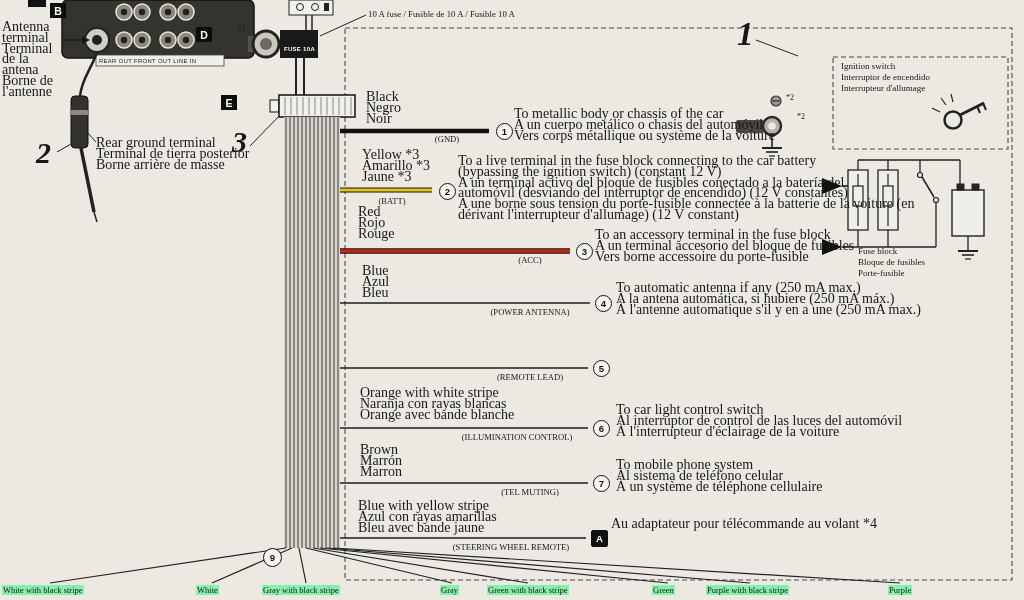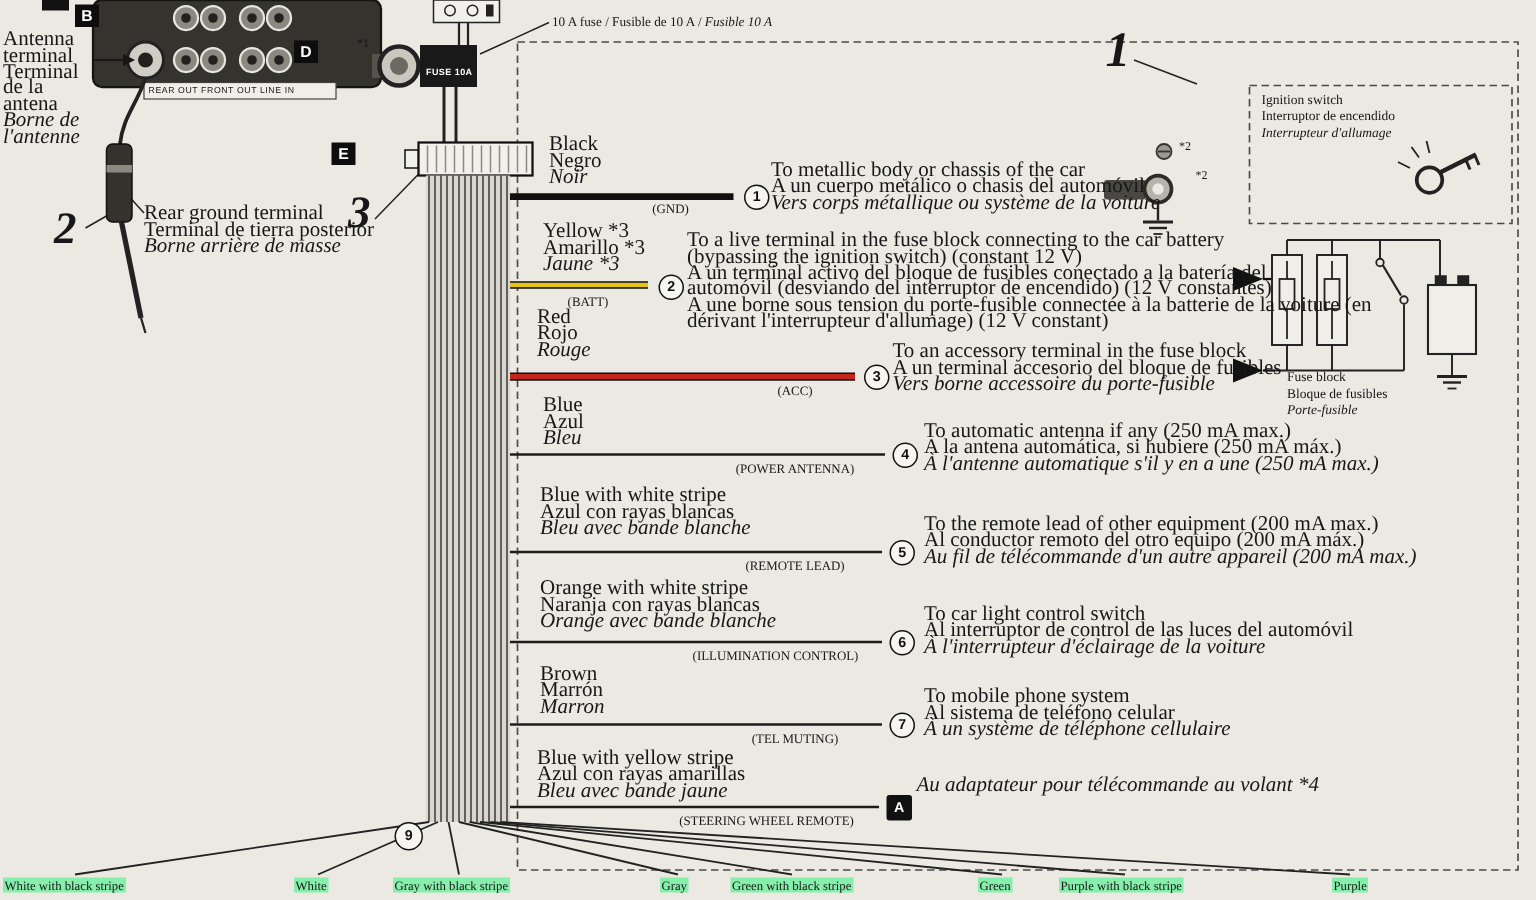--- a/index.html
+++ b/index.html
@@ -1,31 +1,31 @@
 <!DOCTYPE html>
 <html><head>
 <meta charset="utf-8">
 <style>
   html,body{margin:0;padding:0}
   .canvas{position:relative;width:1024px;height:600px;background:#ebe9e2;font-family:"Liberation Serif",serif;color:#171717;overflow:hidden}
   .layer{position:absolute;left:0;top:0}
   .t{position:absolute;font-size:14px;line-height:10.8px;white-space:nowrap}
   .wrap{white-space:normal}
-  .it-last>div:last-child{font-style:italic}
+  .it-last>div:last-child{}
   .it-last2>div:nth-last-child(-n+2){}
   .term{position:absolute;font-size:8.6px;text-align:center;white-space:nowrap}
   .badge{position:absolute;width:15px;height:15px;border:1.4px solid #111;border-radius:50%;background:#f6f5f0;color:#111;font:700 9.5px "Liberation Sans",sans-serif;display:flex;align-items:center;justify-content:center;z-index:3}
   .badge.sq{border-radius:2px;background:#111;color:#fff;border-color:#111}
   .marker{position:absolute;width:16px;height:15px;background:#0d0d0d;color:#fff;font:700 10.5px "Liberation Sans",sans-serif;display:flex;align-items:center;justify-content:center;z-index:3}
   .bignum{position:absolute;font:italic 700 30px "Liberation Serif",serif}
   .t9{position:absolute;font-size:9px;line-height:11px;white-space:nowrap}
   .tiny{position:absolute;font-size:5.8px;letter-spacing:.4px;white-space:nowrap;font-family:"Liberation Sans",sans-serif}
   .fuse10{position:absolute;left:281px;top:46px;width:37px;text-align:center;color:#fff;font:700 6px "Liberation Sans",sans-serif;letter-spacing:.3px;z-index:3}
   .note{position:absolute;font-size:8.8px;white-space:nowrap}
-  .note .fr{font-style:italic}
+  .note .fr{}
   .star{position:absolute;font-size:8px;white-space:nowrap}
   .blabel{position:absolute;top:585px;font-size:8.5px;white-space:nowrap;background:#86efac;padding:0 1px;z-index:3}
 </style>
 </head>
 <body>
 
 <div class="canvas">
 
   <svg class="layer" width="1024" height="600" viewBox="0 0 1024 600">
 
@@ -291,32 +291,22 @@
       <div>Bleu</div>
     </div>
   <div class="term" style="left:470px;top:307px;width:120px">(POWER ANTENNA)</div>
   <div class="badge" style="left:595px;top:295px">4</div>
   <div class="t it-last" style="left:616px;top:283px">
       <div>To automatic antenna if any (250 mA max.)</div>
       <div>A la antena automática, si hubiere (250 mA máx.)</div>
       <div>À l'antenne automatique s'il y en a une (250 mA max.)</div>
     </div>
 
-  <div class="t it-last" style="left:360px;top:326px">
-      <div>Blue with white stripe</div>
-      <div>Azul con rayas blancas</div>
-      <div>Bleu avec bande blanche</div>
-    </div>
   <div class="term" style="left:472px;top:372px;width:116px">(REMOTE LEAD)</div>
   <div class="badge" style="left:593px;top:360px">5</div>
-  <div class="t it-last" style="left:616px;top:345px">
-      <div>To the remote lead of other equipment (200 mA max.)</div>
-      <div>Al conductor remoto del otro equipo (200 mA máx.)</div>
-      <div>Au fil de télécommande d'un autre appareil (200 mA max.)</div>
-    </div>
 
   <div class="t it-last" style="left:360px;top:388px">
       <div>Orange with white stripe</div>
       <div>Naranja con rayas blancas</div>
       <div>Orange avec bande blanche</div>
     </div>
   <div class="term" style="left:446px;top:432px;width:142px">(ILLUMINATION CONTROL)</div>
   <div class="badge" style="left:593px;top:420px">6</div>
   <div class="t it-last" style="left:616px;top:405px">
       <div>To car light control switch</div>

